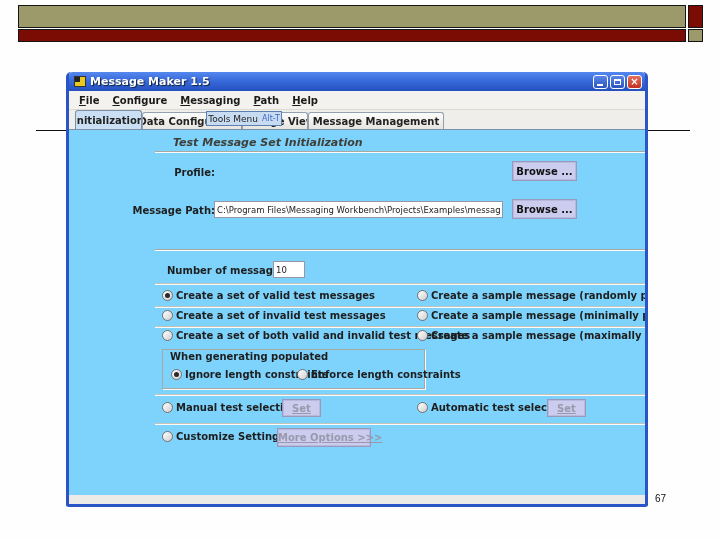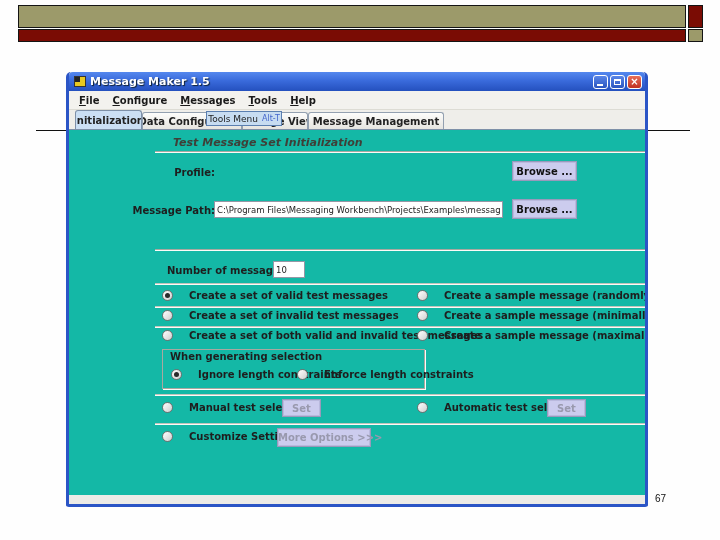--- a/index.html
+++ b/index.html
@@ -47,34 +47,34 @@
        border-radius:3px 3px 0 0;background:linear-gradient(180deg,#FDFDFB,#E6E5E0);
        font-size:10px;font-weight:bold;color:#222;display:flex;align-items:center;
        justify-content:center;overflow:hidden;white-space:nowrap;}
   .tab.selected{height:19px;background:#CBDFF4;border-color:#7E90A8;}
   .tooltip{position:absolute;left:137px;top:1px;width:76px;height:15px;z-index:6;
            background:#C7DCF1;border:1px solid #5B7FB0;box-sizing:border-box;display:flex;
            align-items:center;justify-content:center;gap:4px;white-space:nowrap;}
   .tt-label{font-size:9px;color:#222;}
   .tt-key{font-size:8px;color:#4466CC;}
   
-  .content{position:relative;height:365px;background:#14b8a6;overflow:hidden;}
+  .content{position:relative;height:365px;background:#7dd3fc;overflow:hidden;}
   .abs{position:absolute;}
   .section-title{font-size:11px;font-weight:bold;font-style:italic;color:#3F3F38;white-space:nowrap;}
   .etch{height:2px;border-top:1px solid #A9A8A0;border-bottom:1px solid #FBFBF7;box-sizing:border-box;}
   .etch.faint{border-top-color:#C4C3BB;}
   .flabel{font-size:10px;font-weight:bold;color:#1E1E1E;text-align:right;white-space:nowrap;}
   .field{position:absolute;box-sizing:border-box;height:17px;border:1px solid #9597A5;
          background:#FFF;font-family:"DejaVu Sans",sans-serif;font-size:8.5px;color:#222;
          padding:1px 2px;}
   .mbtn{position:absolute;box-sizing:border-box;background:#CCCCEE;border:1px solid #9999BB;
         box-shadow:inset 0 0 0 1px #B9B9DD;font-family:"DejaVu Sans",sans-serif;font-size:10px;
         font-weight:bold;color:#111;padding:0;cursor:default;white-space:nowrap;}
-  .mbtn.disabled{color:#9999AE;}
-  .radio-row{position:absolute;display:flex;align-items:center;gap:16px;white-space:nowrap;}
+  .mbtn.disabled{color:#9999AE;text-decoration:underline;}
+  .radio-row{position:absolute;display:flex;align-items:center;gap:3px;white-space:nowrap;}
   .radio{width:11px;height:11px;border-radius:50%;border:1px solid #717171;box-sizing:border-box;
          background:linear-gradient(135deg,#FFFFFF,#CFCFCF);position:relative;flex:0 0 auto;}
   .radio.selected::after{content:"";position:absolute;left:2px;top:2px;width:5px;height:5px;
          border-radius:50%;background:#2A2A2A;}
   .radio-label{font-size:10px;font-weight:bold;color:#1E1E1E;}
   .groupbox{position:absolute;border:1px solid #A9A8A0;box-shadow:1px 1px 0 #FBFBF7;
             box-sizing:border-box;}
   .group-title{position:absolute;left:7px;top:1px;font-size:10px;font-weight:bold;color:#1E1E1E;
                white-space:nowrap;}
 </style>
@@ -103,22 +103,22 @@
           </span>
         <span class="tb-btn close">
             <i class="glyph-close">×</i>
           </span>
       </span>
     </div>
 
     <div class="menubar">
       <span class="menu-item">File</span>
       <span class="menu-item">Configure</span>
-      <span class="menu-item">Messages</span>
-      <span class="menu-item">Tools</span>
+      <span class="menu-item">Messaging</span>
+      <span class="menu-item">Path</span>
       <span class="menu-item">Help</span>
     </div>
 
     <div class="tabstrip">
       <div class="tab selected" style="width:67px">Initialization</div>
       <div class="tab" style="width:100px">Data Configuration</div>
       <div class="tab" style="width:66px">Message View</div>
       <div class="tab" style="width:136px">Message Management</div>
       <div class="tooltip">
         <span class="tt-label">Tools Menu</span>
@@ -168,21 +168,21 @@
       <div class="radio-row" style="left:93px;top:200px">
         <span class="radio"></span>
         <span class="radio-label">Create a set of both valid and invalid test messages</span>
       </div>
       <div class="radio-row" style="left:348px;top:200px">
         <span class="radio"></span>
         <span class="radio-label">Create a sample message (maximally populated)</span>
       </div>
 
       <div class="groupbox" style="left:93px;top:219px;width:263px;height:40px">
-        <span class="group-title">When generating selection</span>
+        <span class="group-title">When generating populated</span>
         <div class="radio-row" style="left:8px;top:19px">
           <span class="radio selected"></span>
           <span class="radio-label">Ignore length constraints</span>
         </div>
         <div class="radio-row" style="left:134px;top:19px">
           <span class="radio"></span>
           <span class="radio-label">Enforce length constraints</span>
         </div>
       </div>
 

